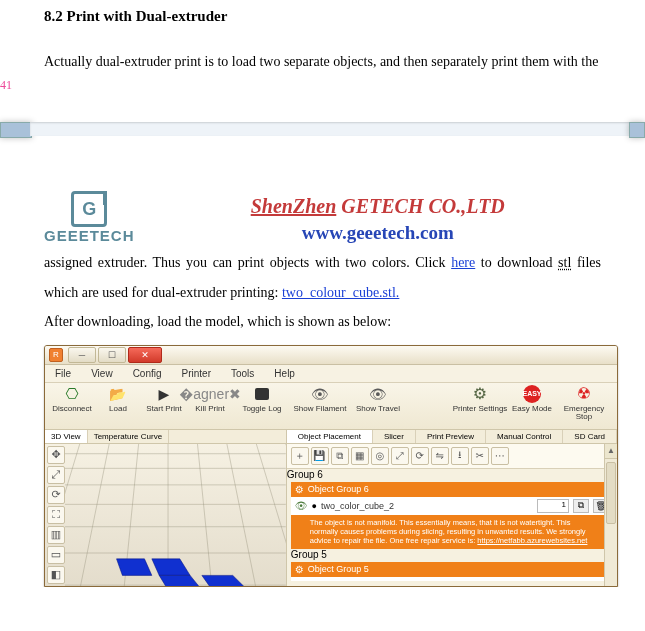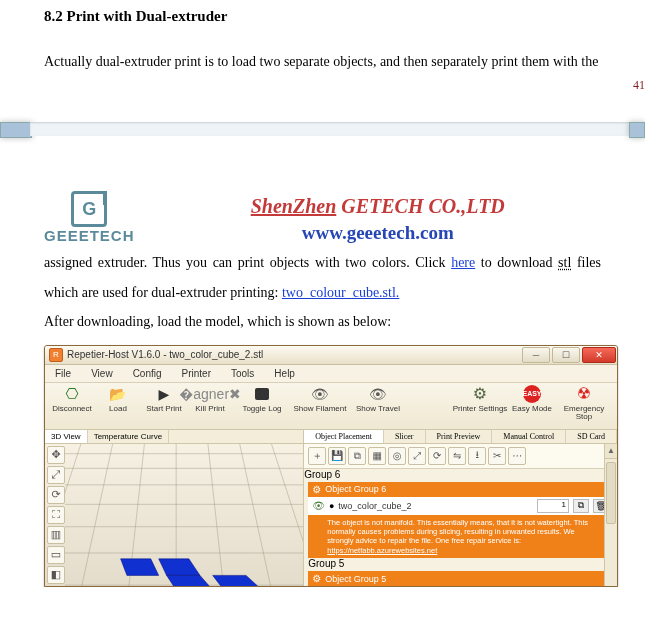--- a/index.html
+++ b/index.html
@@ -7,21 +7,21 @@
     padding: 0;
     font-family: "Times New Roman", serif;
     background: #fff;
     width: 645px;
     color: #000;
   }
   .page-outer { background: #fff; }
   .page-content { padding: 0 44px; }
   .section-heading { font-weight: bold; font-size: 15px; margin: 8px 0 22px 0; }
   .body-text { font-size: 14px; line-height: 2.1; text-align: justify; }
-  .page-num { text-align: right; font-size: 12px; color: #7f1d1d; margin: 2px 0 8px 0; }
+  .page-num { text-align: left; font-size: 12px; color: #ec4899; margin: 2px 0 8px 0; }
   .page-break {
     height: 44px; margin: 14px 0 40px 0; position: relative;
     background: #fff;
   }
   .page-break::before, .page-break::after {
     content: ""; position: absolute; height: 14px; top: 15px;
     box-shadow: 0 0 6px rgba(0,0,0,0.25);
   }
   .page-break::before { left: 0; width: 30px; background: #a9c1d9; border: 1px solid #8aa; }
   .page-break::after  { right: 0; width: 14px; background: #a9c1d9; border: 1px solid #8aa; }
@@ -106,21 +106,21 @@
   .viewport { flex: 1; position: relative; background: linear-gradient(#f6f1e3, #e3dccb); overflow: hidden; }
   .side-tools { position: absolute; left: 2px; top: 2px; display: flex; flex-direction: column; gap: 2px; }
   .side-tools .vt { width: 16px; height: 16px; background: #fbf8ef; border: 1px solid #c9bfa3; border-radius: 2px;
     display: flex; align-items: center; justify-content: center; font-size: 11px; color: #555; }
   .grid-floor { position: absolute; left: 20px; right: 0; top: 0; bottom: 0; }
   .grid-floor svg { width: 100%; height: 100%; }
   .cube { fill: #1030d0; stroke: #001080; stroke-width: 0.6; }
 
   .right-pane { flex: 1; display: flex; flex-direction: column; background: #f6f1e0; }
   .right-tabs { display: flex; background: #f3edda; border-bottom: 1px solid #cfc6aa; font-size: 8px; flex-wrap: nowrap; }
-  .right-tabs span { padding: 2px 11px; border-right: 1px solid #d9d0b8; white-space: nowrap; font-family: Liberation Serif, serif; }
+  .right-tabs span { padding: 2px 11px; border-right: 1px solid #d9d0b8; white-space: nowrap; }
   .right-tabs span.active { background: #fff; }
   .mini-toolbar { display: flex; gap: 2px; padding: 3px 4px; border-bottom: 1px solid #d9d0b8; background: #fdfaf0; }
   .mini-toolbar .mb { width: 16px; height: 16px; border: 1px solid #c9bfa3; background: #fbf8ef;
     display: flex; align-items: center; justify-content: center; font-size: 10px; color: #555; border-radius: 2px; }
   .groups { flex: 1; overflow: auto; padding: 0 4px 4px 4px; }
   .group-head { background: #f08018; color: #fff; font-size: 9px; padding: 2px 4px; display: flex; align-items: center; gap: 4px; margin-top: 2px; }
   .group-head .gear { font-size: 10px; }
   .obj-row { display: flex; align-items: center; gap: 4px; padding: 2px 4px; background: #fff; font-size: 9px; }
   .obj-row .eye { color: #4a7a3a; font-size: 10px; }
   .obj-row .name { flex: 1; color: #333; }
@@ -167,21 +167,20 @@
     </div>
 
     <div class="body-text">
       <span>assigned extruder. Thus you can print objects with two colors. Click </span><a class="doc-link" href="#">here</a><span> to download </span><span class="st-underline">stl</span><span> files which are used for dual-extruder printing: </span><a class="doc-link" href="#"> two_colour_cube.stl.</a>
     </div>
     <div class="body-text">After downloading, load the model, which is shown as below:</div>
 
     <div class="app-window">
       <div class="titlebar">
         <div class="app-icon">R</div>
-        <div class="title">Repetier-Host V1.6.0 - two_color_cube_2.stl</div>
         <div class="win-btns">
           <div class="win-btn">─</div>
           <div class="win-btn">☐</div>
           <div class="win-btn close">✕</div>
         </div>
       </div>
 
       <div class="menubar">
         <span>File</span>
         <span>View</span>

